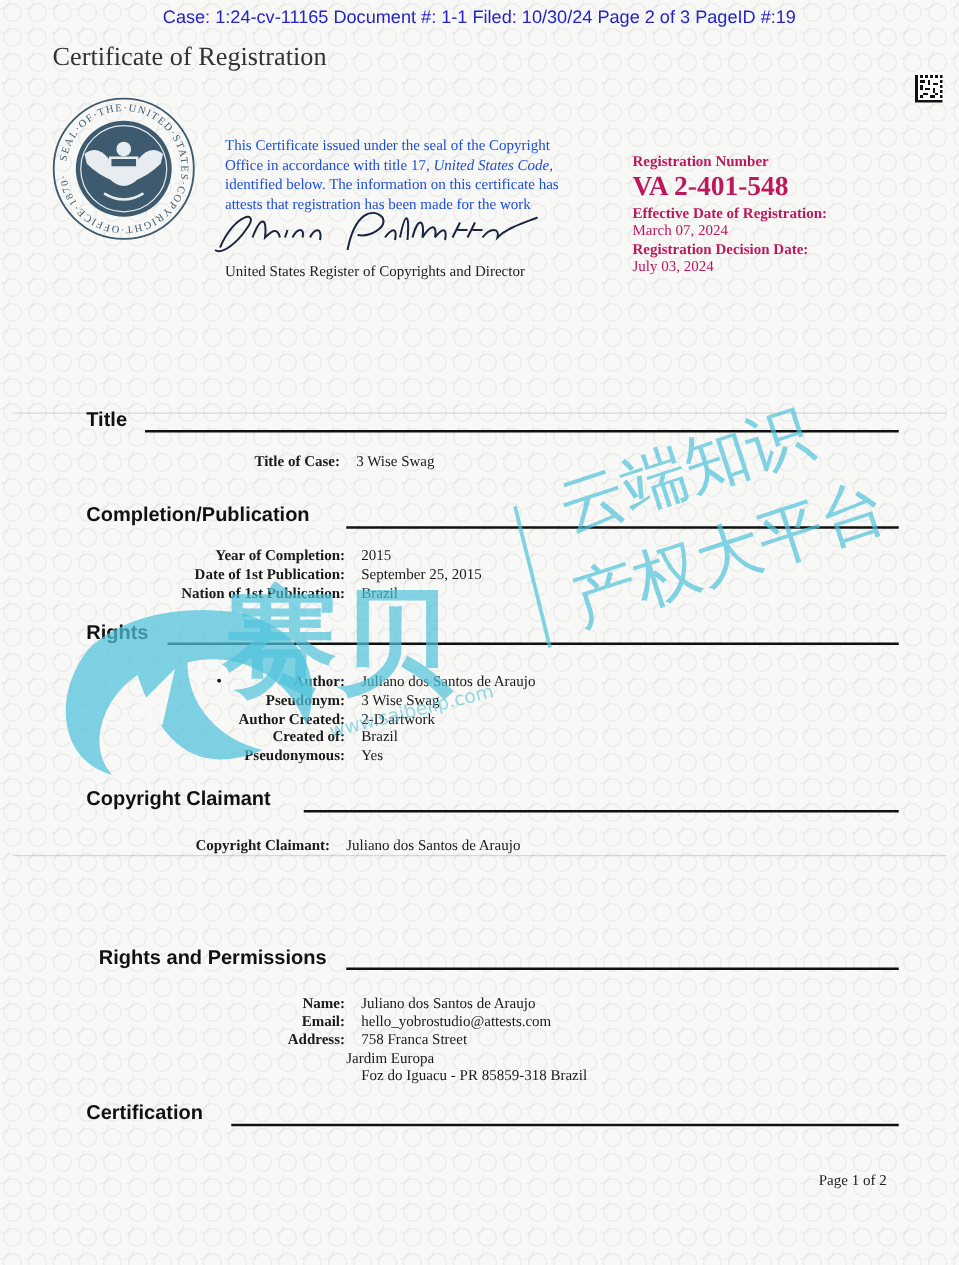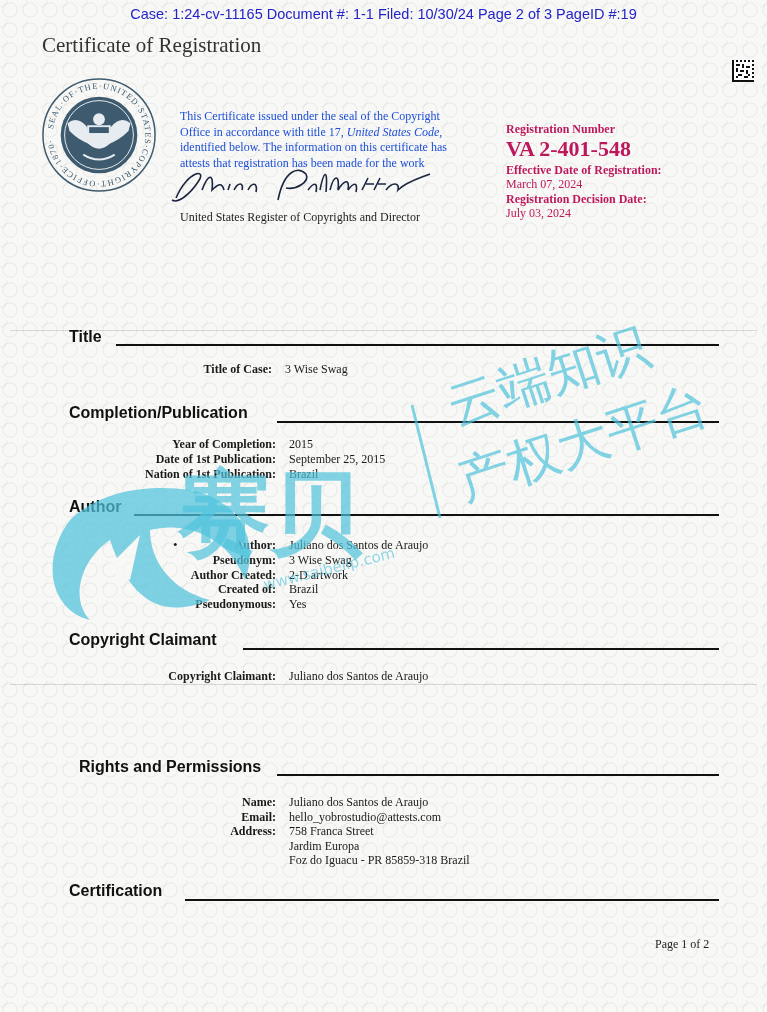--- a/index.html
+++ b/index.html
@@ -133,21 +133,21 @@
 </div>
 <div class="field-row" style="left:116px; top:452px">
   <span class="field-label">Date of 1st Publication:</span>
   <span class="field-value">September 25, 2015</span>
 </div>
 <div class="field-row" style="left:116px; top:467px">
   <span class="field-label">Nation of 1st Publication:</span>
   <span class="field-value">Brazil</span>
 </div>
 
-<div class="section-head" style="left:69px; top:498px">Author</div>
+<div class="section-head" style="left:69px; top:498px">Rights</div>
 <div class="rule" style="left:134px; top:514px; width:585px"></div>
 <div class="bullet" style="left:173px; top:537px">•</div>
 <div class="field-row" style="left:116px; top:538px">
   <span class="field-label">Author:</span>
   <span class="field-value">Juliano dos Santos de Araujo</span>
 </div>
 <div class="field-row" style="left:116px; top:553px">
   <span class="field-label">Pseudonym:</span>
   <span class="field-value">3 Wise Swag</span>
 </div>
@@ -159,21 +159,21 @@
   <span class="field-label">Created of:</span>
   <span class="field-value">Brazil</span>
 </div>
 <div class="field-row" style="left:116px; top:597px">
   <span class="field-label">Pseudonymous:</span>
   <span class="field-value">Yes</span>
 </div>
 
 <div class="section-head" style="left:69px; top:631px">Copyright Claimant</div>
 <div class="rule" style="left:243px; top:648px; width:476px"></div>
-<div class="field-row" style="left:116px; top:669px">
+<div class="field-row" style="left:104px; top:669px">
   <span class="field-label">Copyright Claimant:</span>
   <span class="field-value">Juliano dos Santos de Araujo</span>
 </div>
 <div class="field-row" style="left:116px; top:683px">
   <span class="field-label"></span>
 </div>
 
 <div class="section-head" style="left:79px; top:758px">Rights and Permissions</div>
 <div class="rule" style="left:277px; top:774px; width:442px"></div>
 <div class="field-row" style="left:116px; top:795px">
@@ -181,21 +181,21 @@
   <span class="field-value">Juliano dos Santos de Araujo</span>
 </div>
 <div class="field-row" style="left:116px; top:810px">
   <span class="field-label">Email:</span>
   <span class="field-value">hello_yobrostudio@attests.com</span>
 </div>
 <div class="field-row" style="left:116px; top:824px">
   <span class="field-label">Address:</span>
   <span class="field-value">758 Franca Street</span>
 </div>
-<div class="field-row" style="left:116px; top:839px">
+<div class="field-row" style="left:104px; top:839px">
   <span class="field-label"></span>
   <span class="field-value">Jardim Europa</span>
 </div>
 <div class="field-row" style="left:116px; top:853px">
   <span class="field-label"></span>
   <span class="field-value">Foz do Iguacu - PR 85859-318 Brazil</span>
 </div>
 
 <div class="section-head" style="left:69px; top:882px">Certification</div>
 <div class="rule" style="left:185px; top:899px; width:534px"></div>

